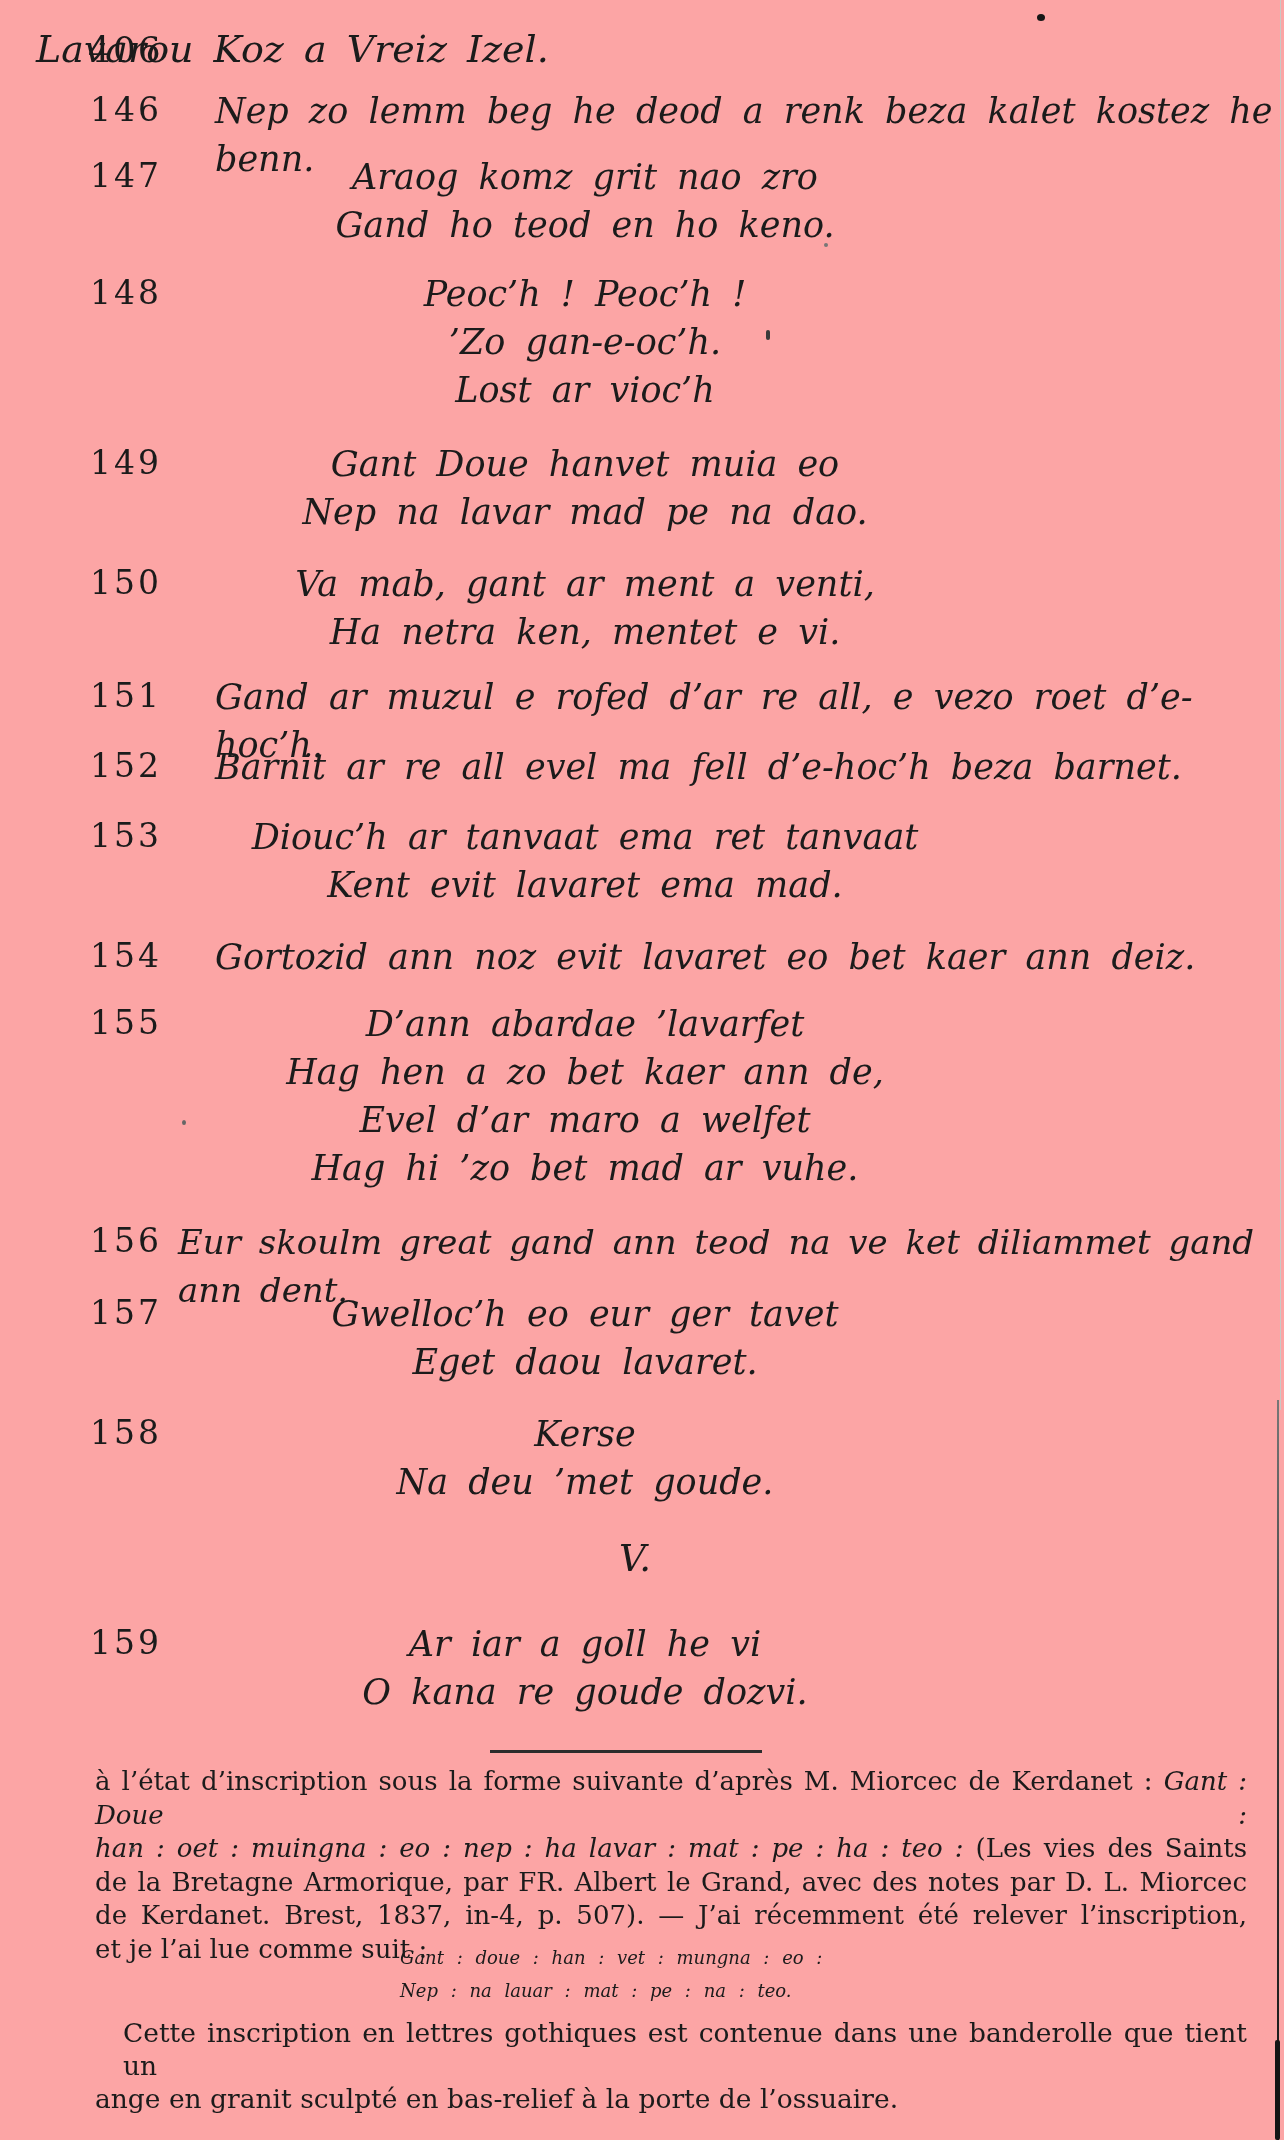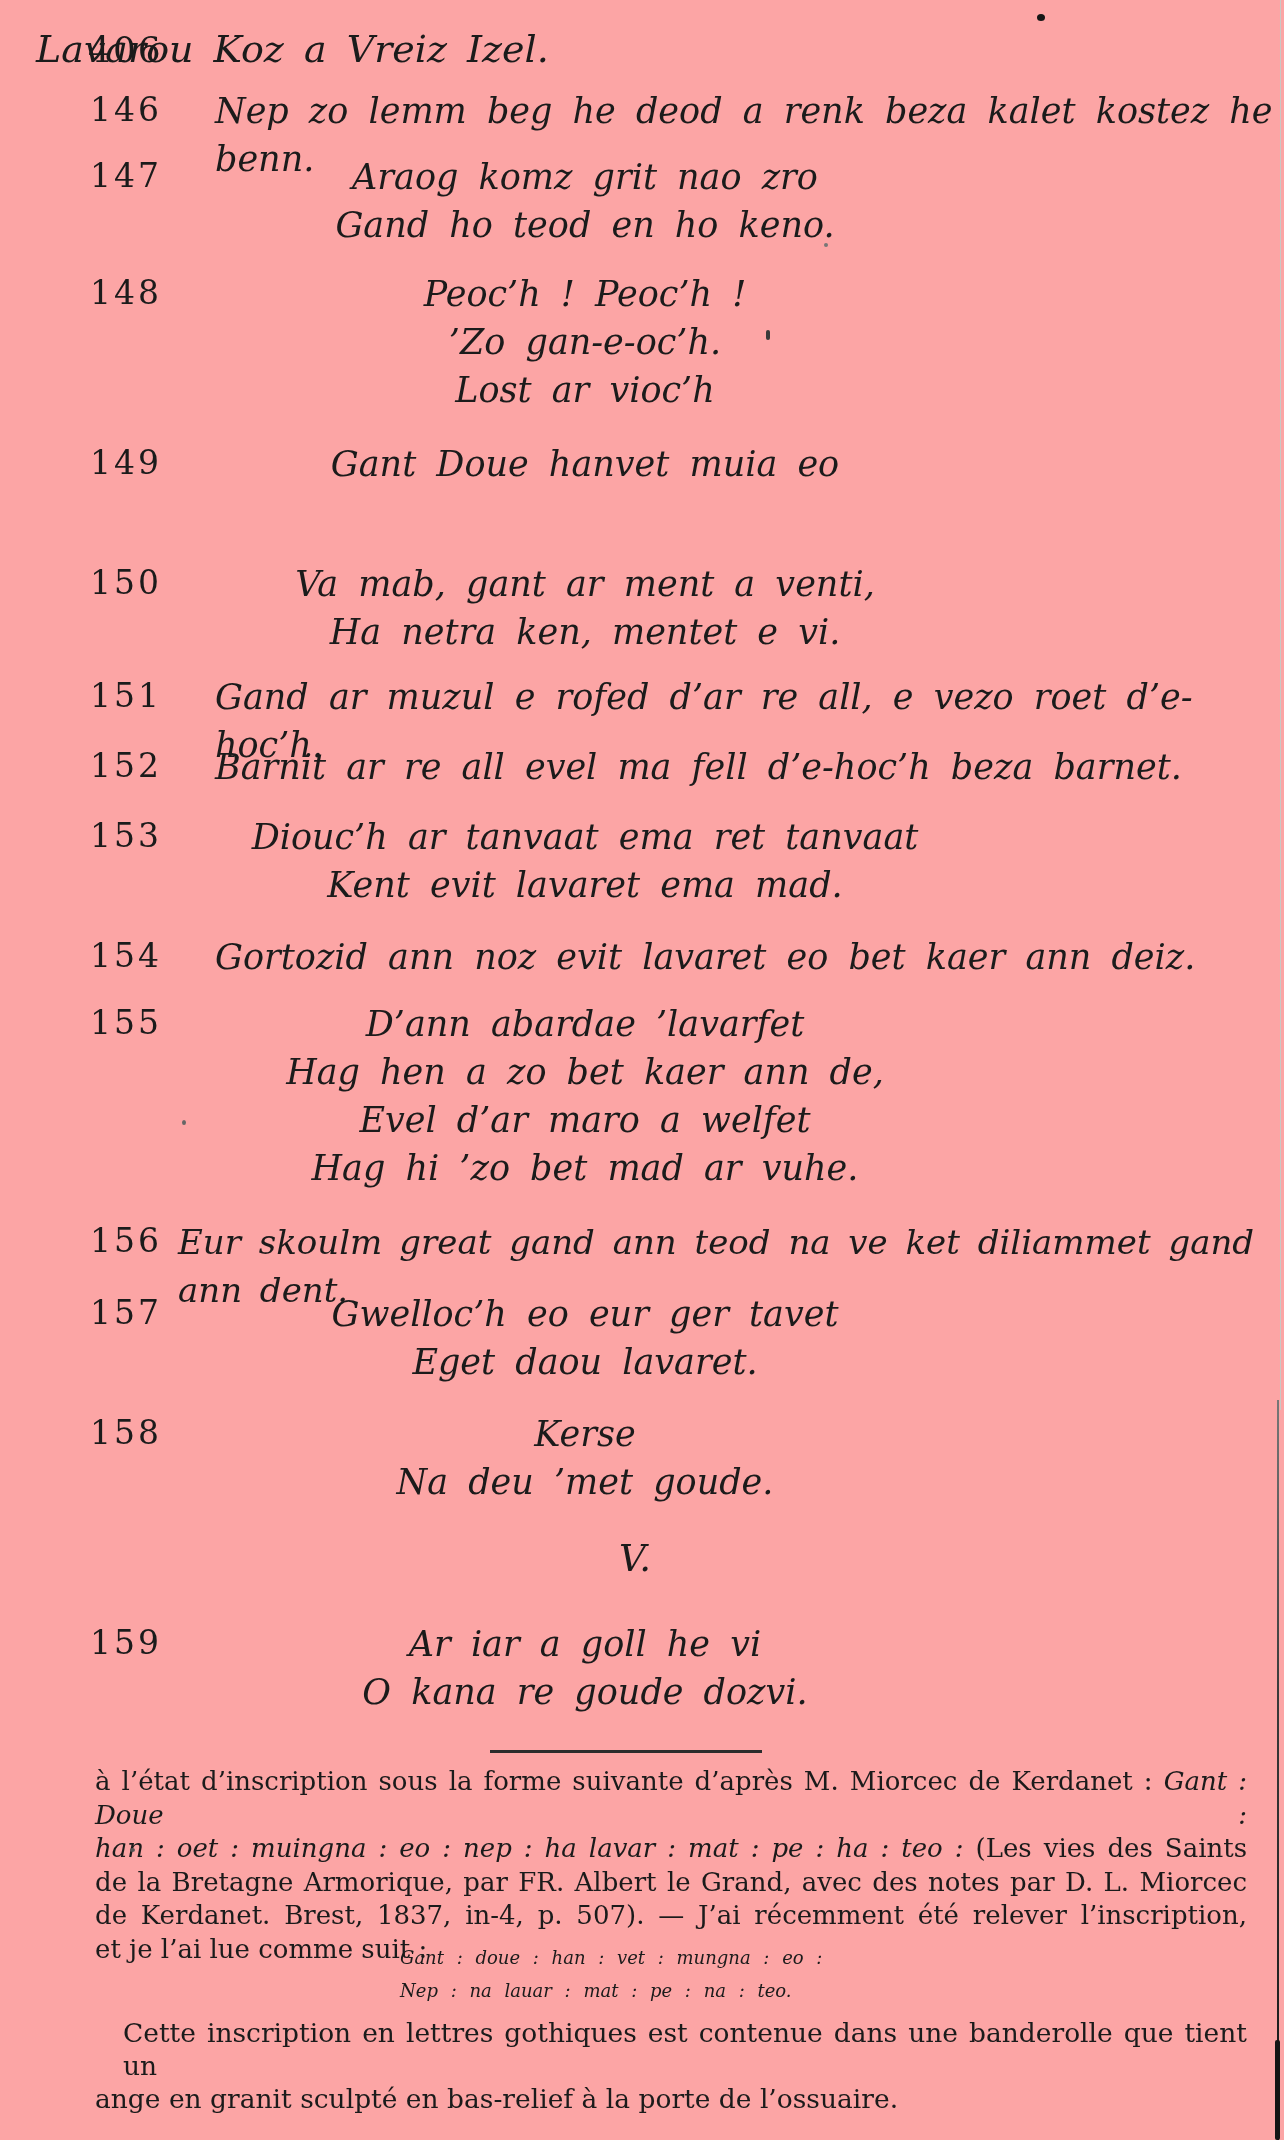--- a/index.html
+++ b/index.html
@@ -76,20 +76,21 @@
       <div>Peoc’h ! Peoc’h !</div>
       <div>’Zo gan-e-oc’h.</div>
       <div>Lost ar vioc’h</div>
     </div>
   </div>
 
   <div class="proverb" style="top:440px">
     <span class="num">149</span>
     <div class="plines center">
       <div>Gant Doue hanvet muia eo</div>
+      <div>Nep na lavar mad pe na dao.</div>
     </div>
   </div>
 
   <div class="proverb" style="top:560px">
     <span class="num">150</span>
     <div class="plines center">
       <div>Va mab, gant ar ment a venti,</div>
       <div>Ha netra ken, mentet e vi.</div>
     </div>
   </div>

